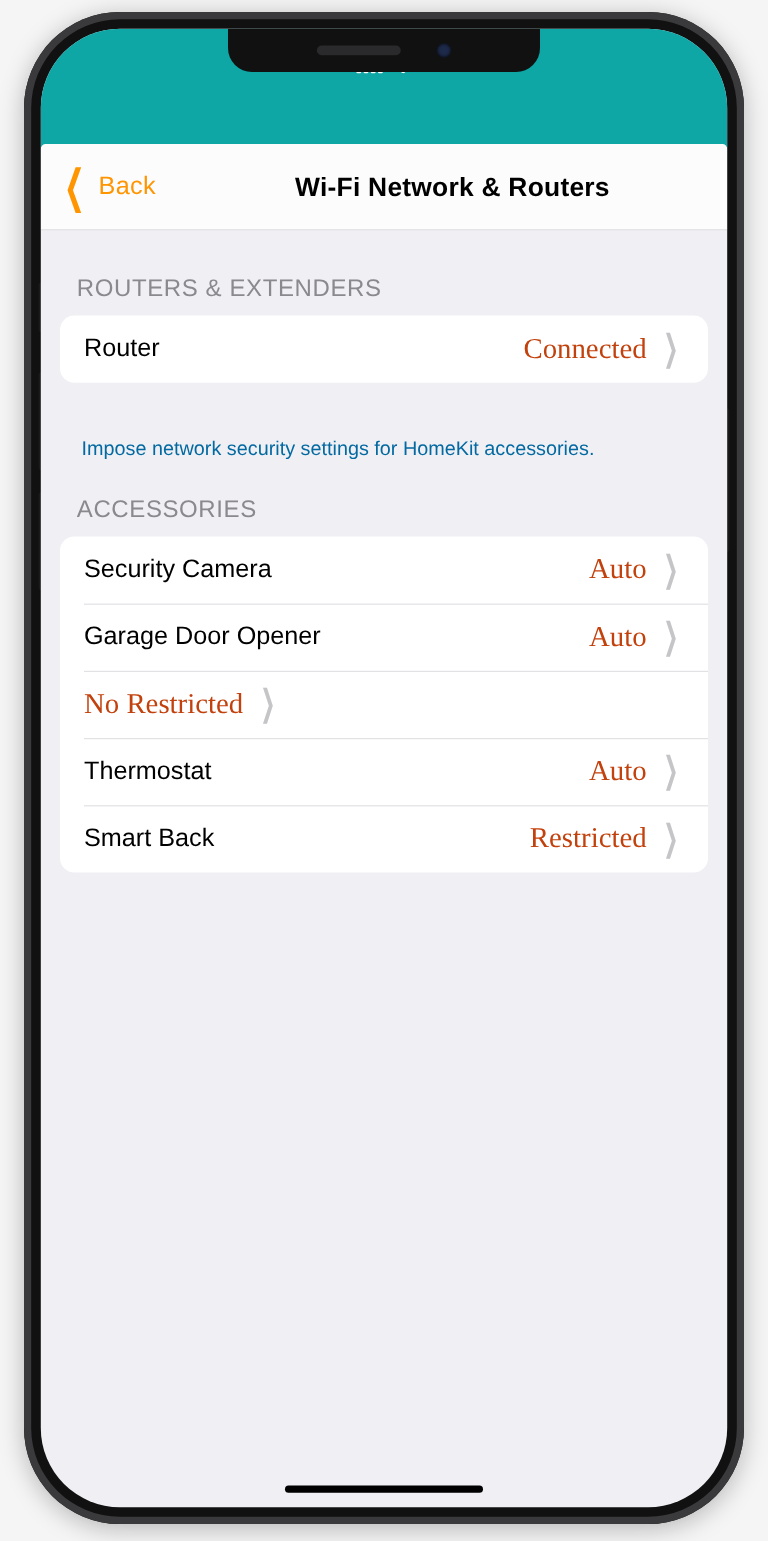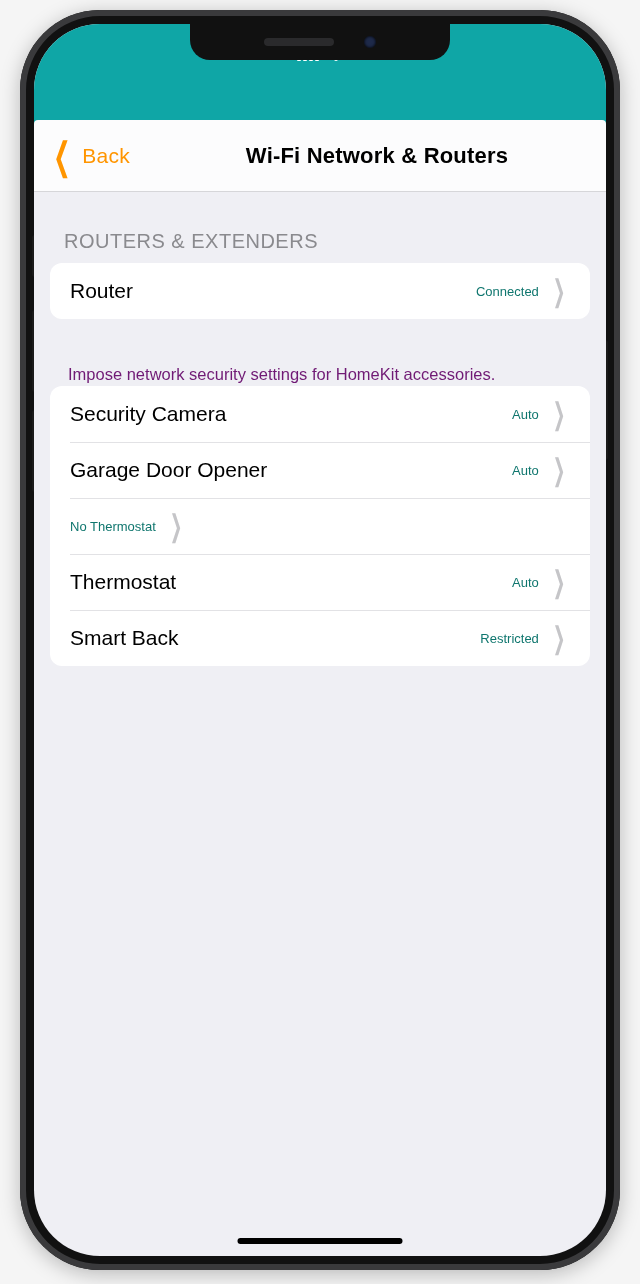--- a/index.html
+++ b/index.html
@@ -64,23 +64,23 @@
     .section-header { font-size: 20px; color: #8a8a8e; letter-spacing: .5px; padding: 38px 14px 10px; text-transform: uppercase; }
     .group { background: #fff; border-radius: 12px; overflow: hidden; }
     .row {
       display: flex; align-items: center; min-height: 56px;
       padding: 12px 16px 12px 20px; position: relative; font-size: 21px;
     }
     .row + .row::before {
       content: ""; position: absolute; left: 20px; right: 0; top: 0; height: 1px; background: #e2e2e5;
     }
     .row .label { flex: 1; color: #000; }
-    .row .value { color: #0f766e; font-size: 13px; }
+    .row .value { color: #c2410c; font-size: 24px; font-family: Liberation Serif, serif; }
     .chevron { color: #c5c5c8; font-size: 30px; padding-left: 10px; transform: scaleX(.5); line-height: 1; }
-    .footer-note { font-size: 16.5px; color: #701a75; padding: 10px 18px 0; line-height: 1.4; }
+    .footer-note { font-size: 16.5px; color: #0369a1; padding: 10px 18px 0; line-height: 1.4; }
 
     .switch { position: relative; width: 62px; height: 38px; border-radius: 19px; background: #34c759; flex: none; }
     .switch .knob { position:absolute; right: 3px; top: 3px; width: 32px; height: 32px; background:#fff; border-radius:50%; box-shadow: 0 1px 3px rgba(0,0,0,.25); }
 
     .home-indicator { position:absolute; bottom: 12px; left: 50%; transform: translateX(-50%); width: 165px; height: 6px; background:#000; border-radius: 3px; z-index: 30; }
   </style>
 </head>
 <body>
 
 <div class="device">
@@ -133,33 +133,34 @@
           <div class="label">Router</div>
           <div class="value">Connected</div>
           <div class="chevron">❯</div>
         </div>
       </div>
 
       <div style="height:34px"></div>
 
       <div class="footer-note">Impose network security settings for HomeKit accessories.</div>
 
+      <div class="section-header" style="padding-top:28px">ACCESSORIES</div>
       <div class="group">
         <div class="row">
           <div class="label">Security Camera</div>
           <div class="value">Auto</div>
           <div class="chevron">❯</div>
         </div>
         <div class="row">
           <div class="label">Garage Door Opener</div>
           <div class="value">Auto</div>
           <div class="chevron">❯</div>
         </div>
         <div class="row">
-          <div class="value">No Thermostat</div>
+          <div class="value">No Restricted</div>
           <div class="chevron">❯</div>
         </div>
         <div class="row">
           <div class="label">Thermostat</div>
           <div class="value">Auto</div>
           <div class="chevron">❯</div>
         </div>
         <div class="row">
           <div class="label">Smart Back</div>
           <div class="value">Restricted</div>

